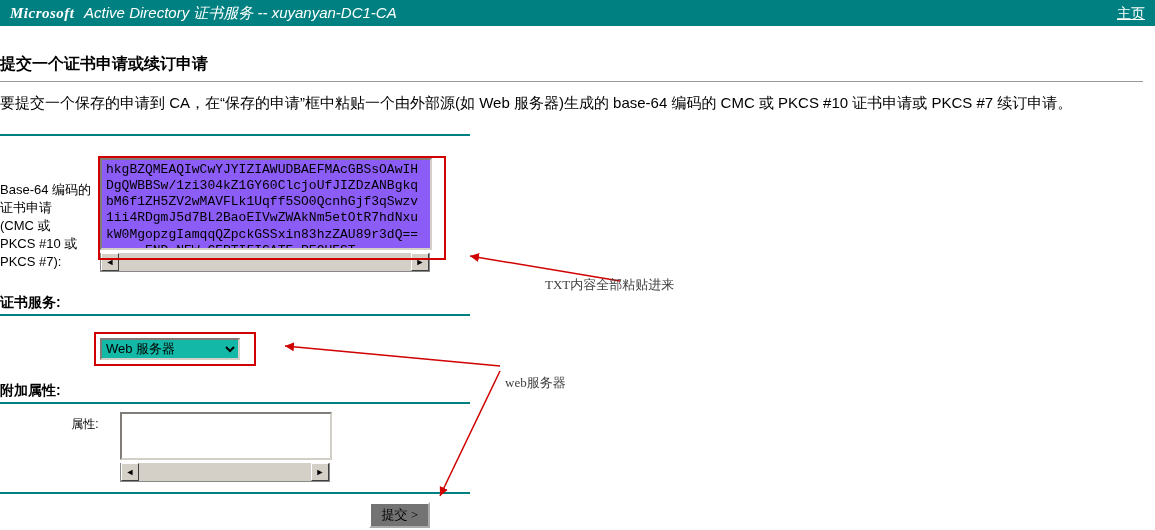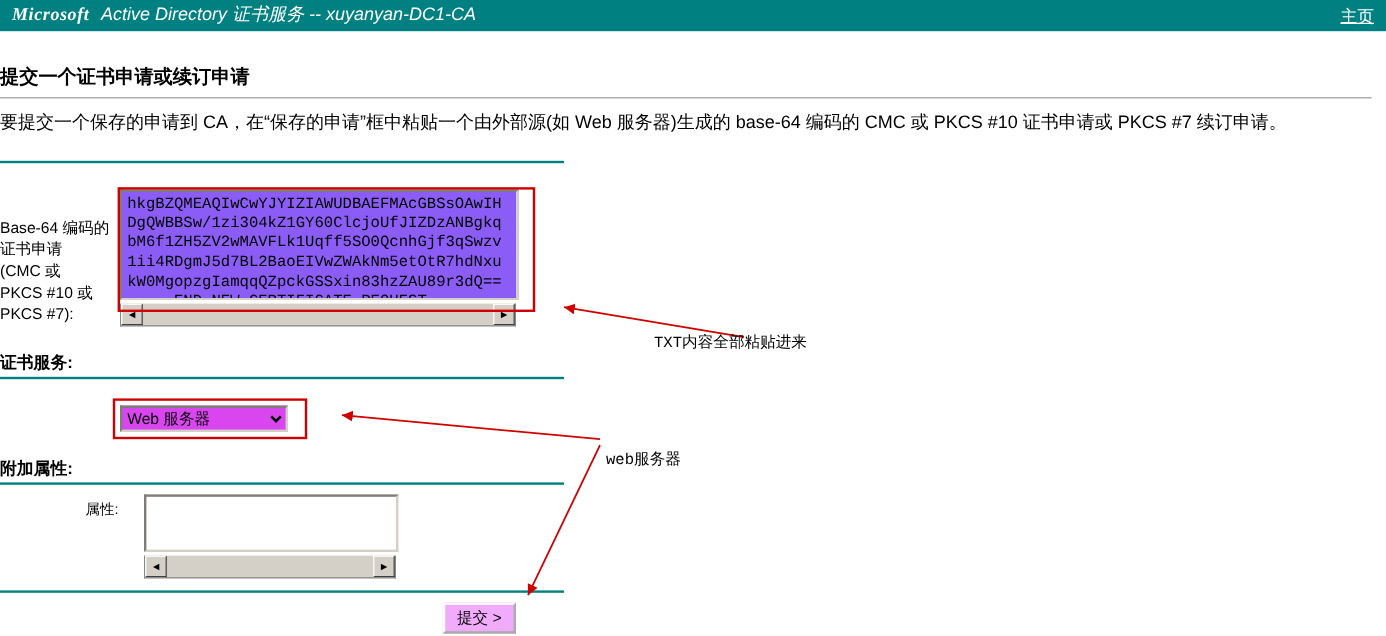--- a/index.html
+++ b/index.html
@@ -17,27 +17,27 @@
   .row{display:flex;align-items:flex-end;margin:22px 0}
   .rowlabel{width:100px;font-size:13px;padding-top:4px;line-height:1.4}
   .ta-wrap{position:relative}
   .ta-outline{position:absolute;border:2px solid #d00000;pointer-events:none}
   .ta-outline.big{left:-2px;top:-2px;width:344px;height:100px}
   .ta-outline.sel{left:-6px;top:-6px;width:158px;height:30px}
   textarea.req{width:320px;height:84px;font-family:Consolas,"Courier New",monospace;font-size:13px;line-height:1.25;resize:none;overflow:auto;border:2px inset #d4d0c8;background:#8b5cf6;padding:2px 4px;white-space:pre}
   textarea.attr{width:200px;height:40px;font-family:Consolas,"Courier New",monospace;font-size:13px;resize:none;overflow:auto;border:2px inset #d4d0c8;background:#fff;padding:2px 4px}
   .fake-hscroll{width:328px;height:18px;background:#d4d0c8;border:1px solid #888;border-top:none;display:flex;justify-content:space-between}
   .fake-hscroll .arw{width:16px;height:16px;background:#d4d0c8;border:1px solid #fff;border-right-color:#404040;border-bottom-color:#404040;display:flex;align-items:center;justify-content:center;font-size:9px;color:#000}
-  select.tmpl{width:140px;height:22px;font-size:13px;border:2px inset #d4d0c8;background:#d946ef}
+  select.tmpl{width:140px;height:22px;font-size:13px;border:2px inset #d4d0c8;background:#14b8a6}
   .attr-row{display:flex;align-items:flex-start;margin-left:60px}
   .attr-row .albl{width:50px;text-align:center;padding-right:10px;font-size:12px;padding-top:4px}
   .submit-row{display:flex;justify-content:flex-end;width:430px;margin:8px 0 4px 0}
-  button.submit{font-family:Liberation Sans, sans-serif;font-size:13px;padding:2px 10px;background:#f0abfc;border:2px outset #fff;cursor:pointer}
+  button.submit{font-family:Liberation Serif, serif;font-size:13px;padding:2px 10px;background:#737373;border:2px outset #fff;cursor:pointer}
   svg.anno{position:absolute;left:0;top:0;pointer-events:none}
-  .anno-text{position:absolute;color:#000000;font-size:13px;font-family:Liberation Mono, monospace;pointer-events:none}
+  .anno-text{position:absolute;color:#404040;font-size:13px;font-family:Liberation Serif, serif;pointer-events:none}
 </style>
 </head>
 <body>
 
 <div class="page">
 
   <div class="topbar">
     <div>
       <span class="brand">Microsoft</span><span class="rest"> Active Directory 证书服务  --  xuyanyan-DC1-CA</span>
     </div>

